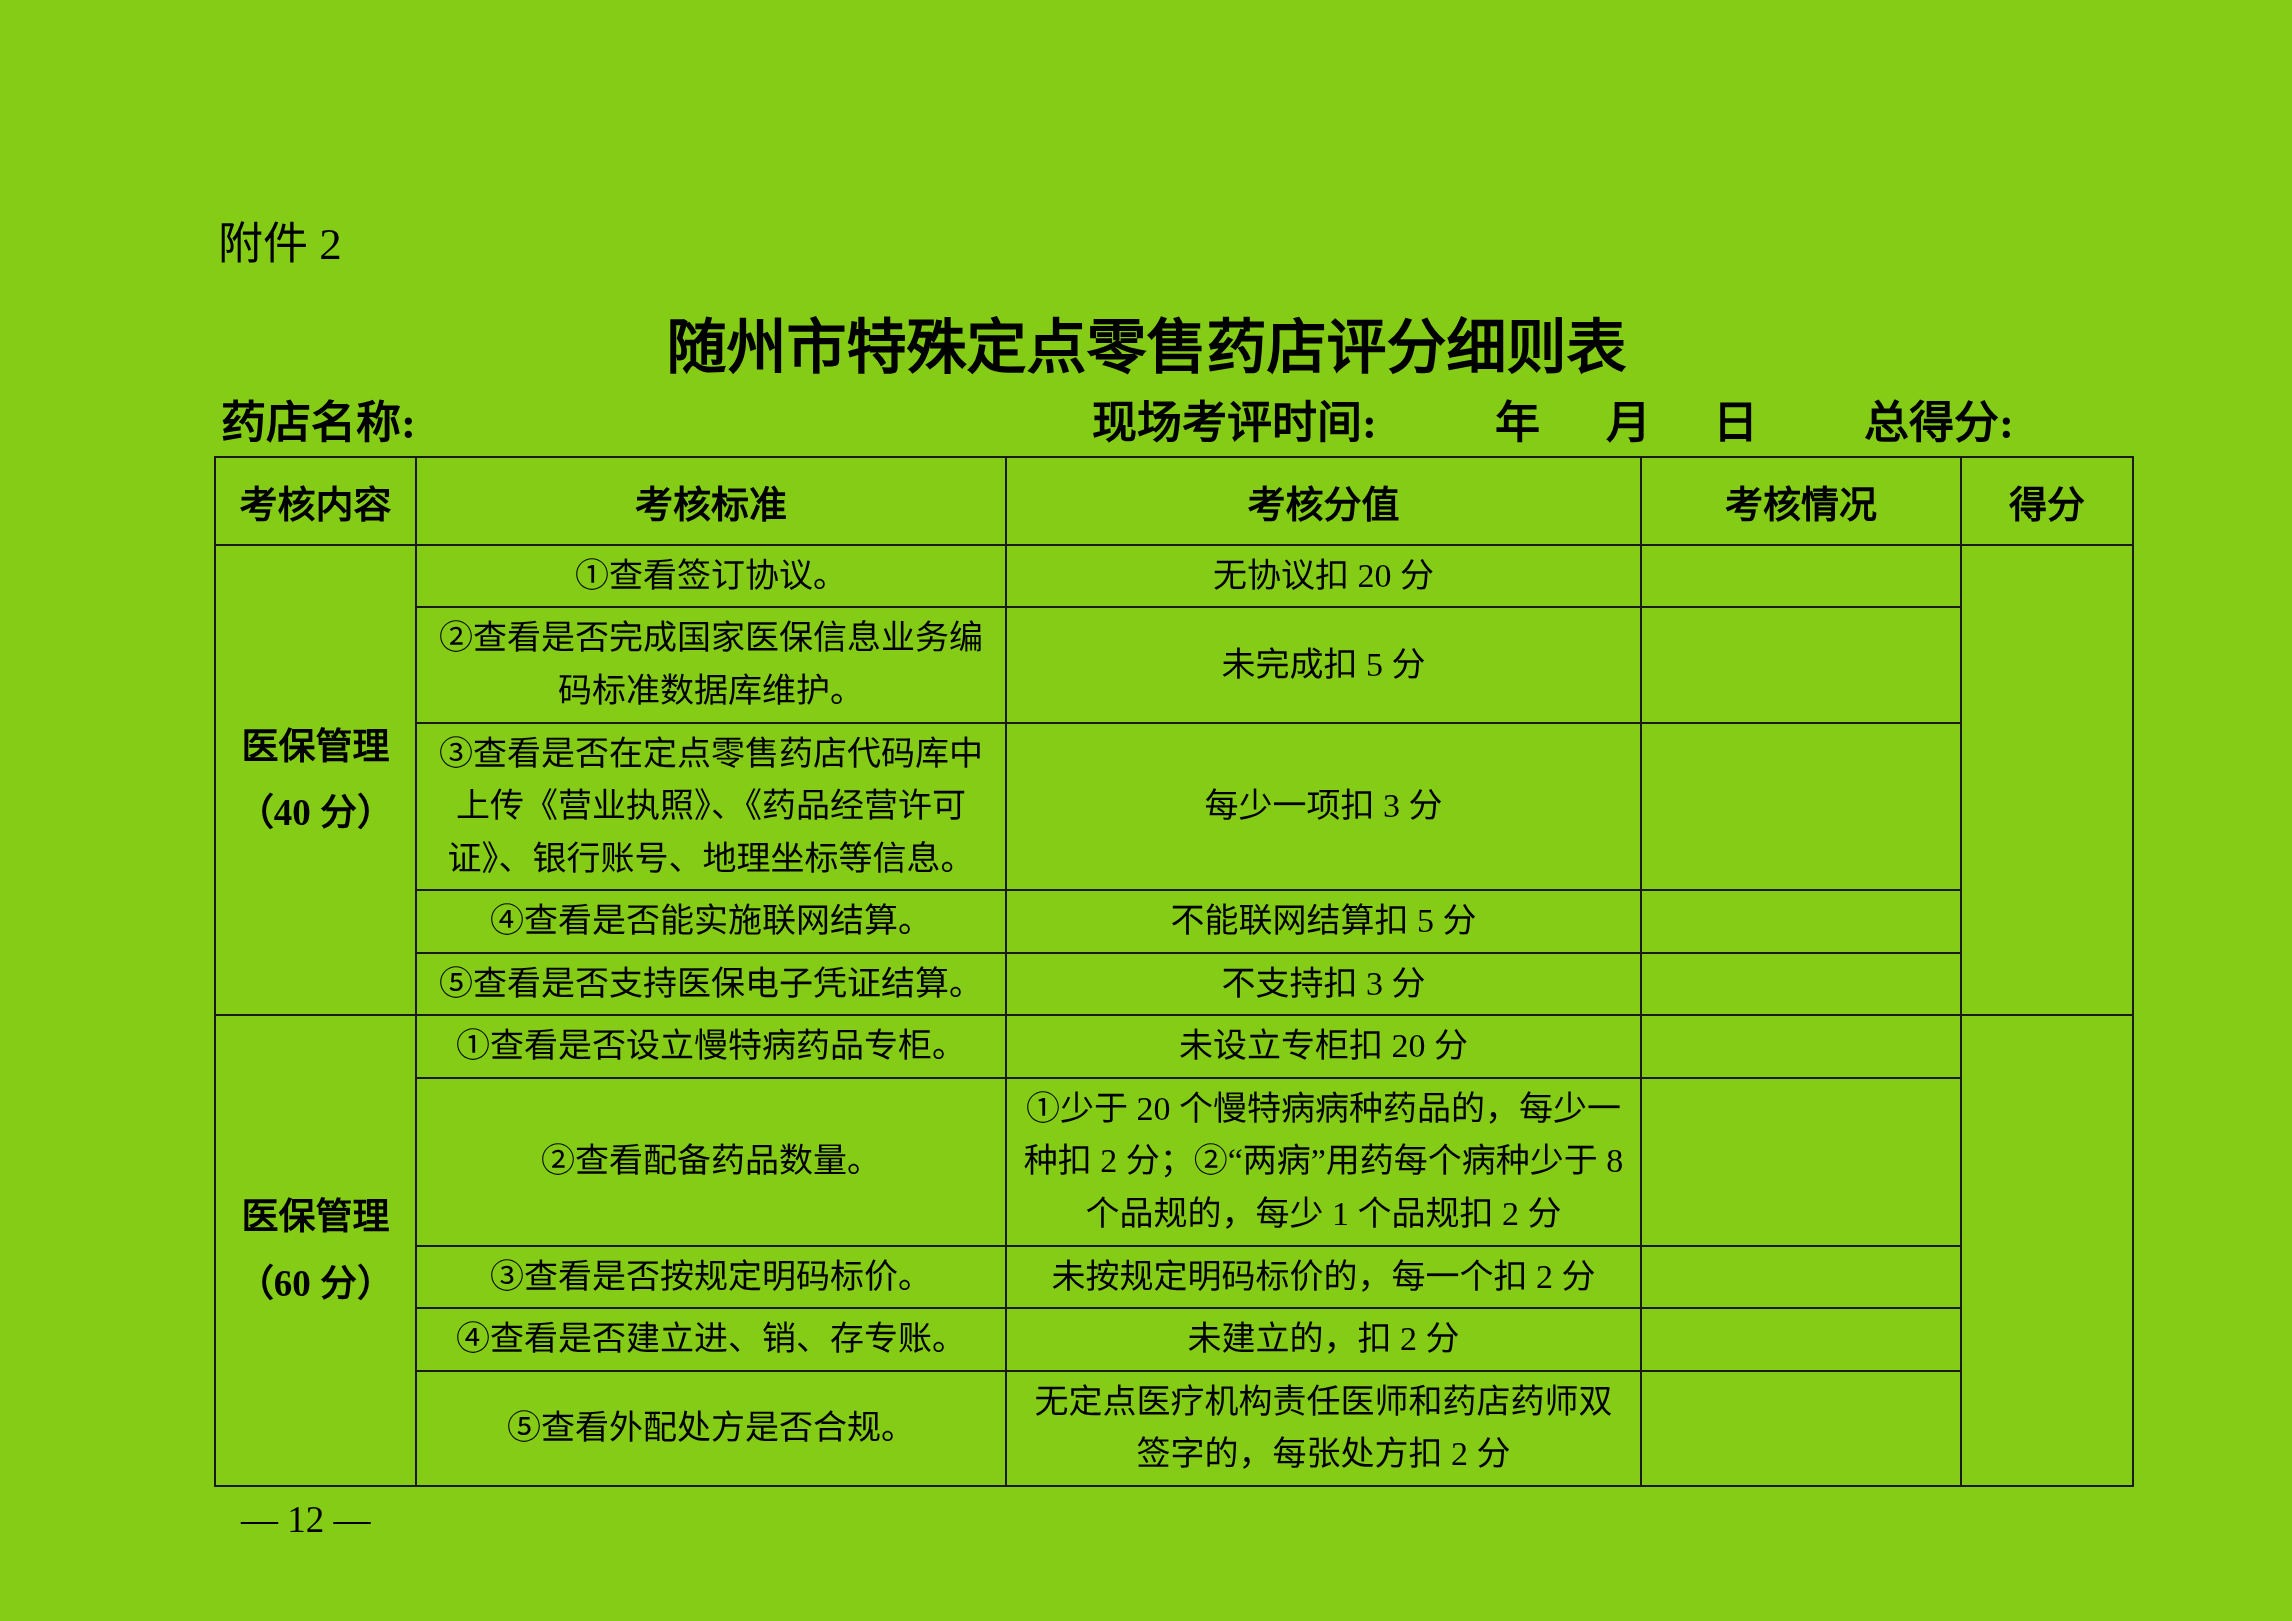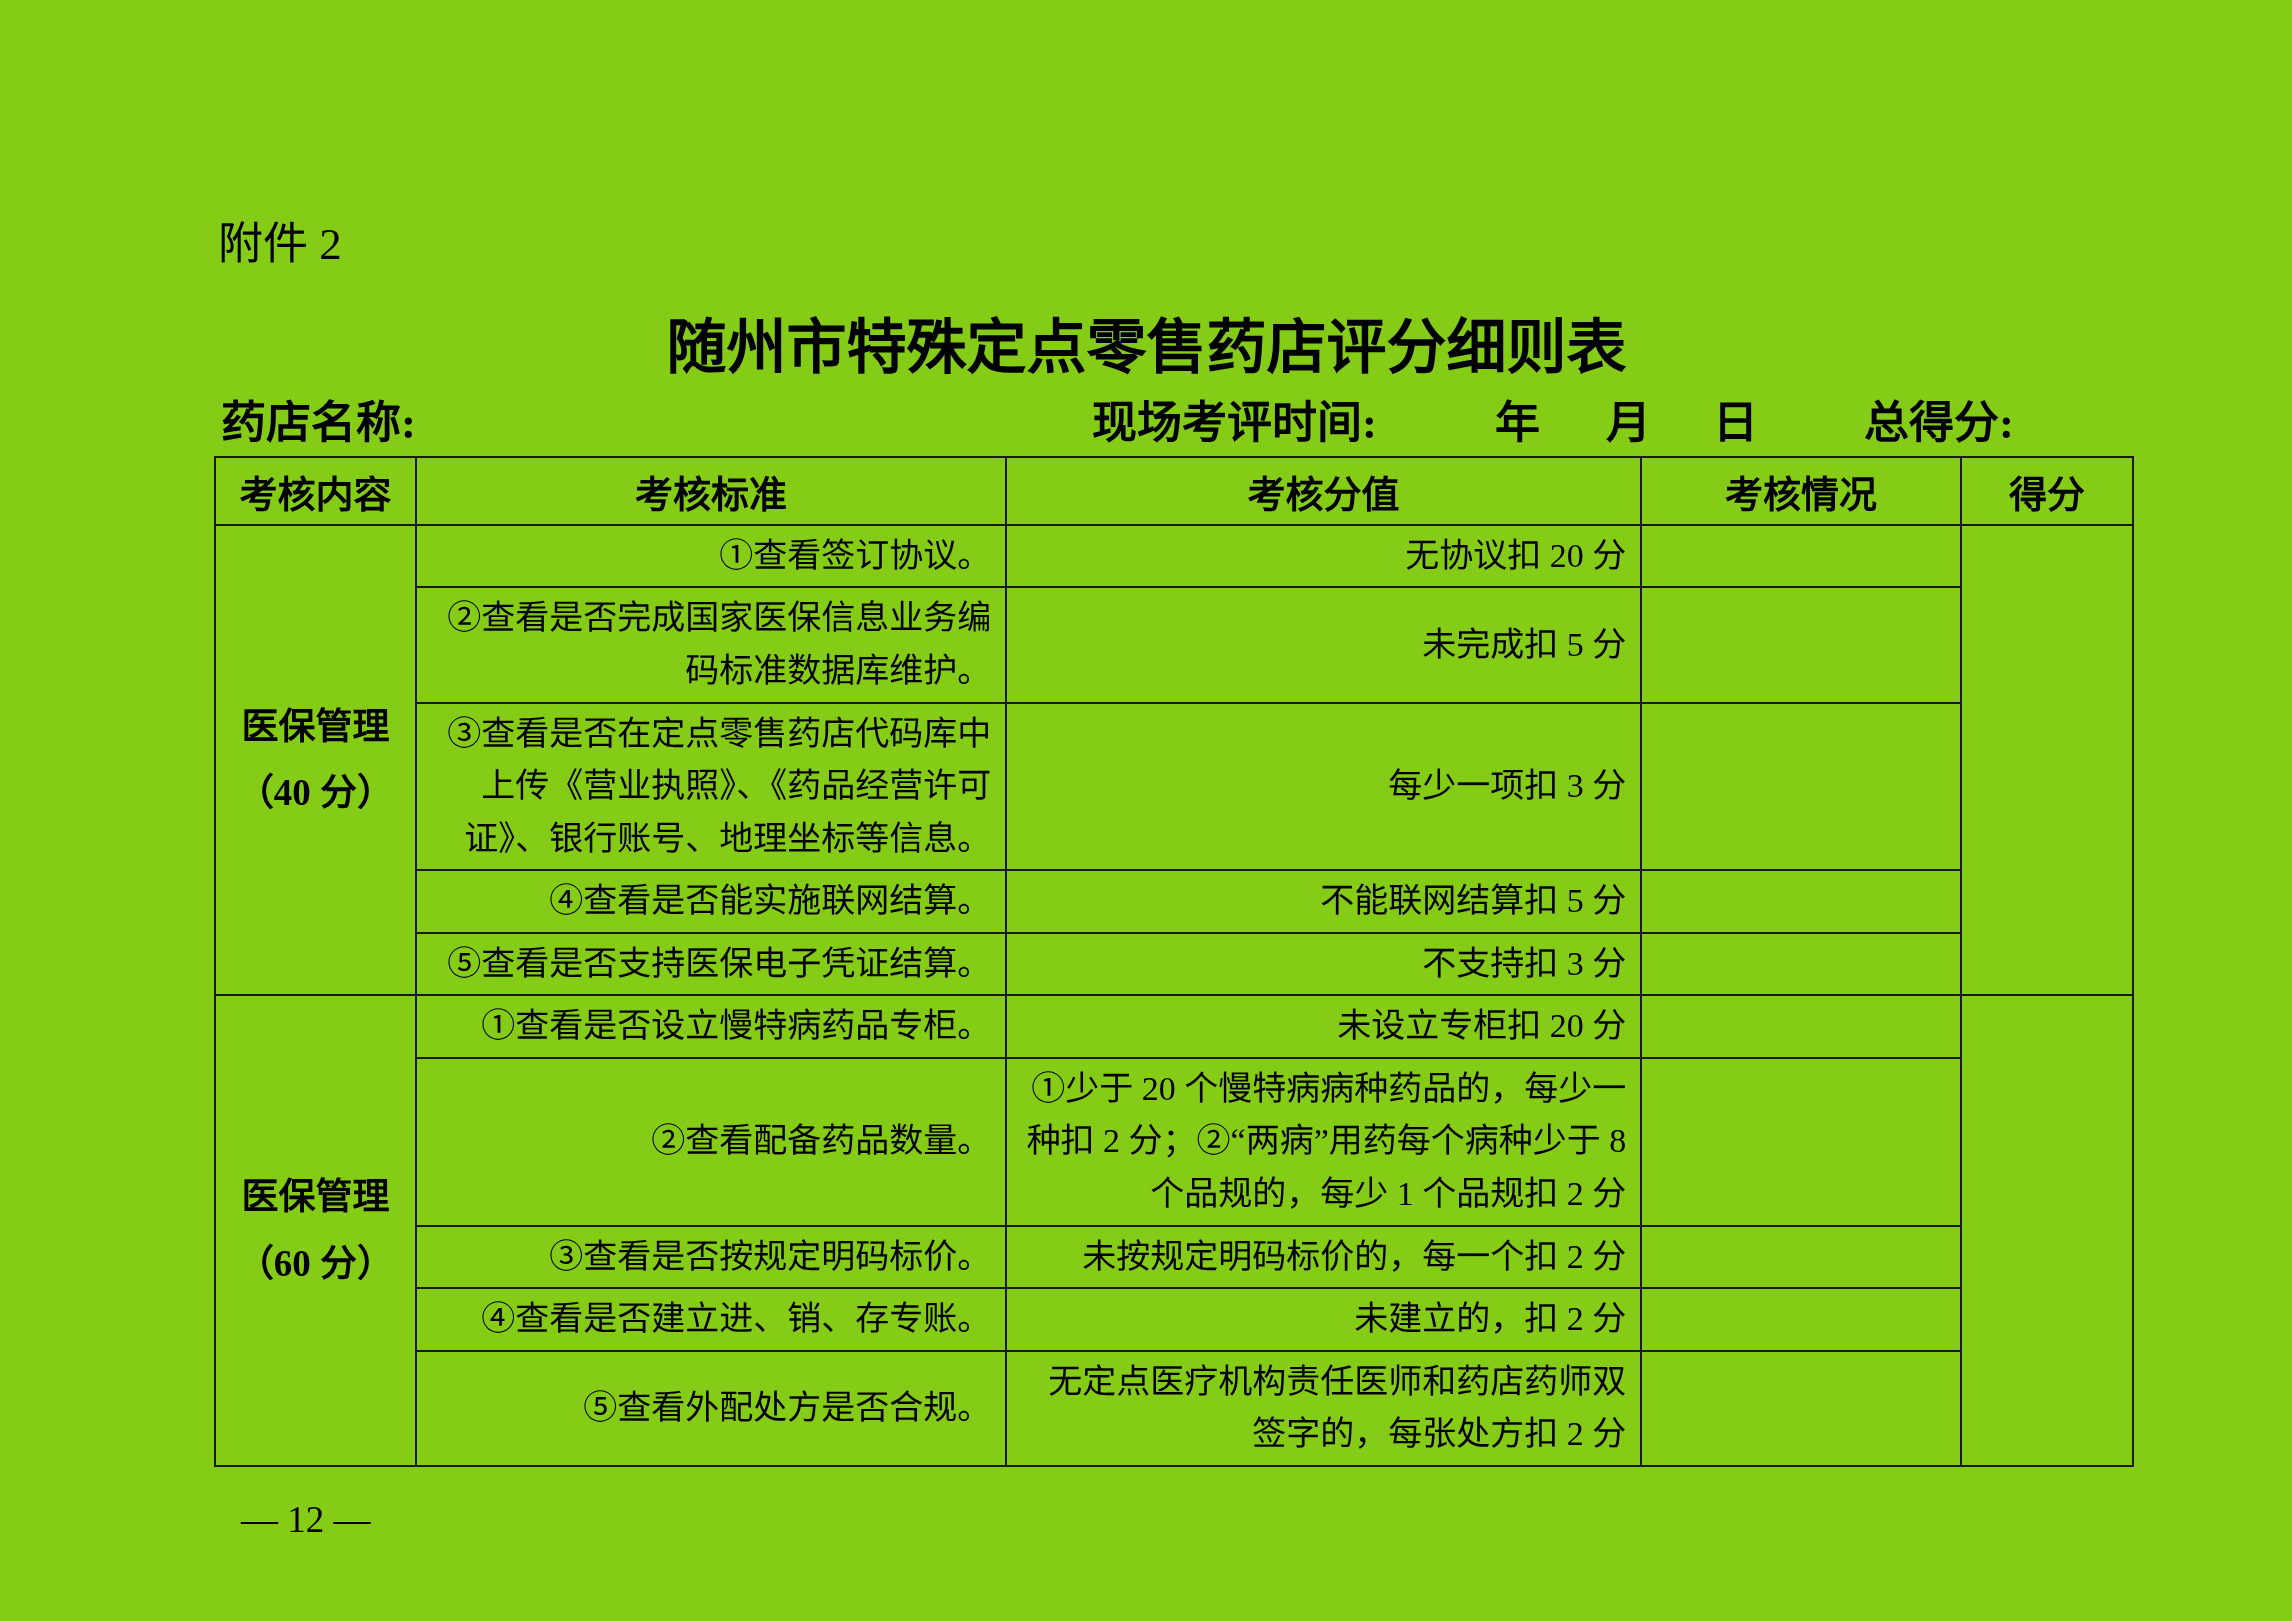--- a/index.html
+++ b/index.html
@@ -71,26 +71,26 @@
     padding: 0;
   }
   td.cat {
     text-align: center;
     font-weight: bold;
     font-size: 37px;
     line-height: 1.8;
     padding: 0 5.9px;
   }
   td.std, td.val {
-    text-align: right;
+    text-align: center;
     font-size: 34px;
     line-height: 1.55;
     padding: 3.9px 13.7px;
   }
-  tr.rh-head { height: 68px; padding-left: 16px; }
+  tr.rh-head { height: 88px; padding-left: 16px; }
   tr.rh1 { height: 52px; }
   tr.rh2 { height: 108px; }
   tr.rh3 { height: 160px; }
 
   .note {
     position: absolute;
     left: 218px;
     top: 1415px;
     font-size: 40px;
     line-height: 1.2;

